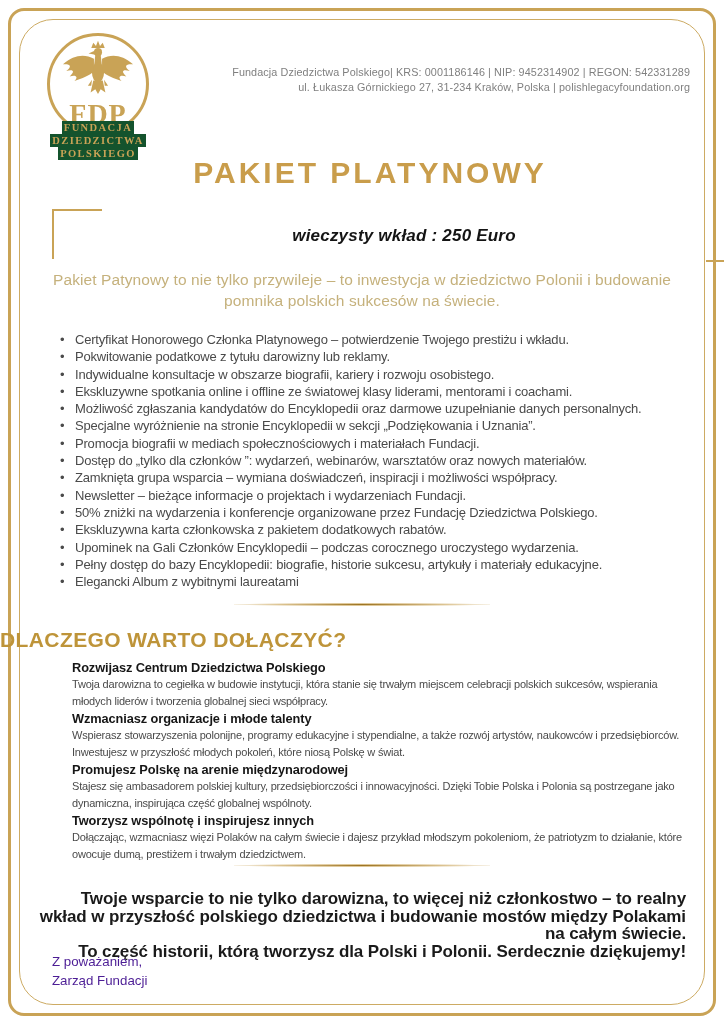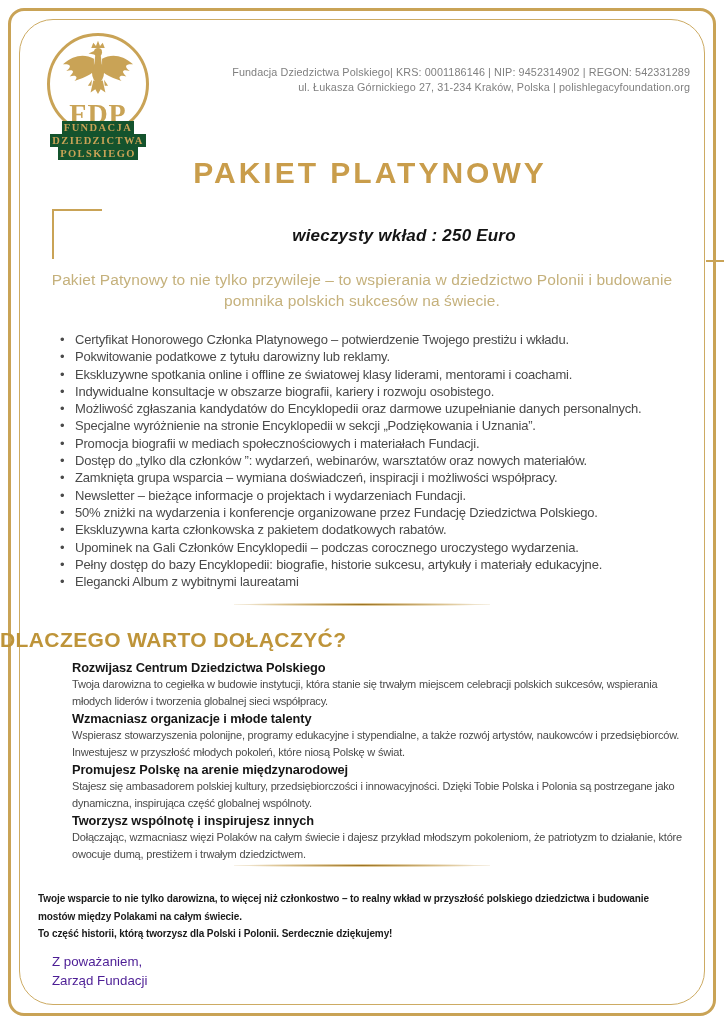--- a/index.html
+++ b/index.html
@@ -87,22 +87,22 @@
   .why-sections { position:absolute; top:659px; left:52px; right:30px;margin-left:20px; }
   .why-sections h3 {
     font-size:12.8px; font-weight:700; color:#161616;
     line-height:17px; letter-spacing:-0.1px;
   }
   .why-sections p {
     font-size:11px; color:#4a4a4a; line-height:17px; letter-spacing:-0.2px;
   }
   
   .closing {
-    position:absolute; top:890px; left:38px; right:38px; text-align:left;
-    font-size:10px; font-weight:700; color:#1a1a1a; line-height:17.5px; letter-spacing:-0.1px;
+    position:absolute; top:890px; left:38px; right:38px; text-align:right;
+    font-size:17px; font-weight:700; color:#1a1a1a; line-height:17.5px; letter-spacing:-0.1px;
   }
   .signature {
     position:absolute; top:952px; left:52px;
     font-size:13.3px; color:#4c1d95; line-height:19px;
   }
 </style>
 </head>
 <body>
 
 <div class="frame-outer"></div>
@@ -137,31 +137,31 @@
 </div>
 
 <div class="page-title">PAKIET PLATYNOWY</div>
 
 <div class="subtitle-box">
   <div class="bracket-tl"></div>
   <div class="bracket-br"></div>
   <div class="subtitle-text">wieczysty wkład : 250 Euro</div>
 </div>
 
-<div class="intro">Pakiet Patynowy to nie tylko przywileje – to wspierania w dziedzictwo Polonii i budowanie pomnika polskich sukcesów na świecie.</div>
+<div class="intro">Pakiet Patynowy to nie tylko przywileje – to inwestycja w dziedzictwo Polonii i budowanie pomnika polskich sukcesów na świecie.</div>
 
 <ul class="benefits">
 
     <li>Certyfikat Honorowego Członka Platynowego – potwierdzenie Twojego prestiżu i wkładu.</li>
 
     <li>Pokwitowanie podatkowe z tytułu darowizny lub reklamy.</li>
 
+    <li>Indywidualne konsultacje w obszarze biografii, kariery i rozwoju osobistego.</li>
+
     <li>Ekskluzywne spotkania online i offline ze światowej klasy liderami, mentorami i coachami.</li>
-
-    <li>Indywidualne konsultacje w obszarze biografii, kariery i rozwoju osobistego.</li>
 
     <li>Możliwość zgłaszania kandydatów do Encyklopedii oraz darmowe uzupełnianie danych personalnych.</li>
 
     <li>Specjalne wyróżnienie na stronie Encyklopedii w sekcji „Podziękowania i Uznania”.</li>
 
     <li>Promocja biografii w mediach społecznościowych i materiałach Fundacji.</li>
 
     <li>Dostęp do „tylko dla członków ”: wydarzeń, webinarów, warsztatów oraz nowych materiałów.</li>
 
     <li>Zamknięta grupa wsparcia – wymiana doświadczeń, inspiracji i możliwości współpracy.</li>

